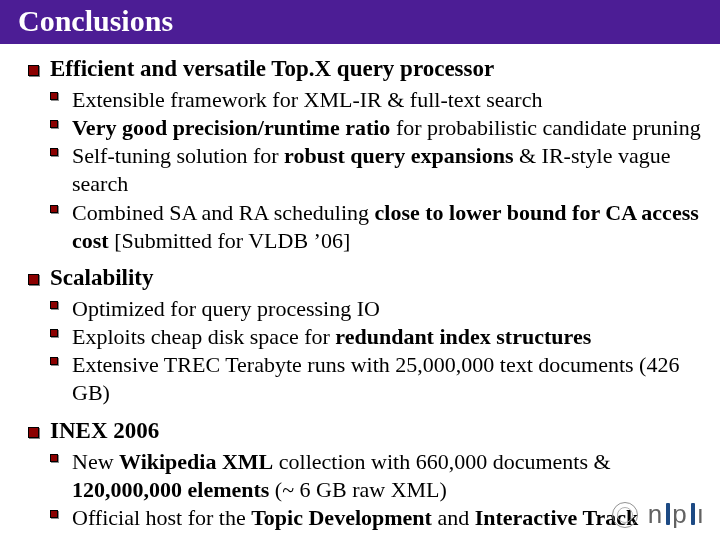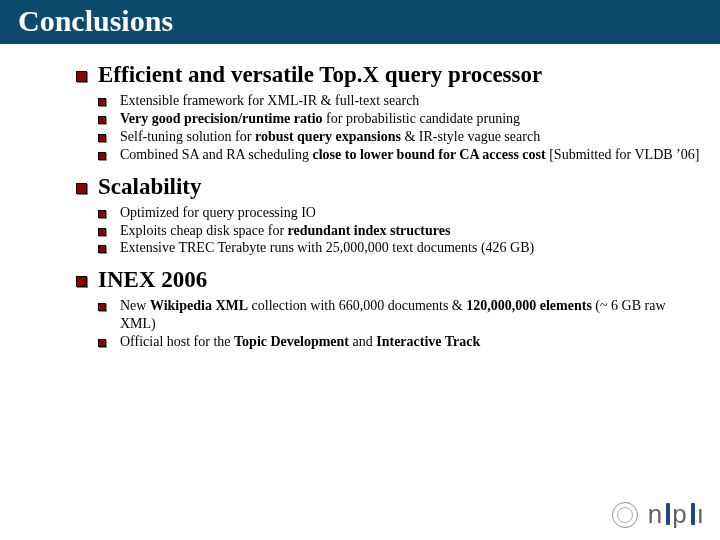--- a/index.html
+++ b/index.html
@@ -1,35 +1,35 @@
 <!DOCTYPE html>
 <html><head>
 <meta charset="utf-8">
 <style>
   * { margin: 0; padding: 0; box-sizing: border-box; }
   html, body { width: 720px; height: 540px; background: #fff; font-family: "Times New Roman", Times, serif; color: #000; }
   .slide { width: 720px; height: 540px; position: relative; }
   .titlebar {
-    background: #0c4a6e;
+    background: #4c1d95;
     color: #fff;
     font-size: 30px;
     font-weight: bold;
     padding: 4px 18px 6px 18px;
   }
-  .content { padding: 10px 16px 0 28px; margin-left: 48px; }
+  .content { padding: 4px 16px 0 28px; }
   .lvl1 { list-style: none; }
   .lvl1 > li { position: relative; padding-left: 22px; margin-top: 10px; font-size: 23px; font-weight: bold; }
   .lvl1 > li:first-child { margin-top: 8px; }
   .bullet1 {
     position: absolute; left: 0; top: 9px; width: 11px; height: 11px;
     background: #8b0000; border: 1px solid #000;
     box-shadow: 1px 1px 0 rgba(0,0,0,0.5);
   }
   .lvl2 { list-style: none; margin-top: 4px; }
-  .lvl2 > li { position: relative; padding-left: 22px; font-size: 14px; font-weight: normal; line-height: 1.28; }
+  .lvl2 > li { position: relative; padding-left: 22px; font-size: 22px; font-weight: normal; line-height: 1.28; }
   .bullet2 {
     position: absolute; left: 0; top: 6px; width: 8px; height: 8px;
     background: #8b0000; border: 1px solid #000;
     box-shadow: 1px 1px 0 rgba(0,0,0,0.45);
   }
   .lvl2 .sub { padding-left: 10px; display: block; }
   .b { font-weight: bold; }
   .logo {
     position: absolute; right: 14px; bottom: 10px;
     display: flex; align-items: center; gap: 10px; opacity: 0.92;

